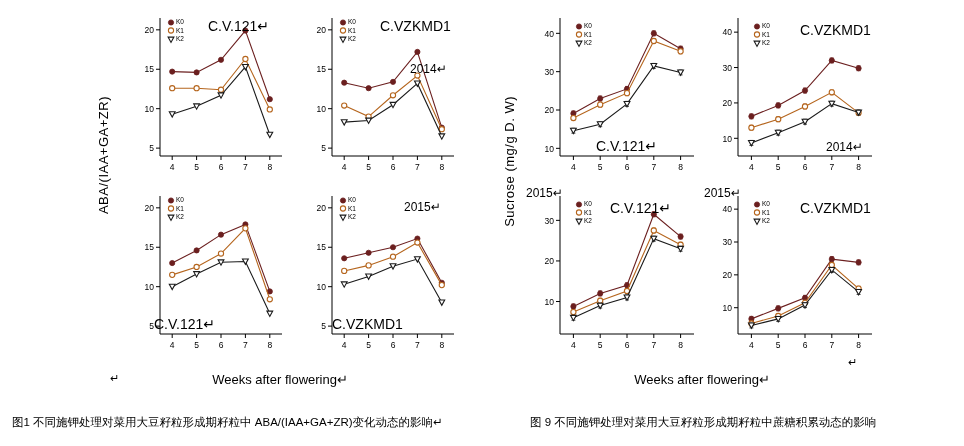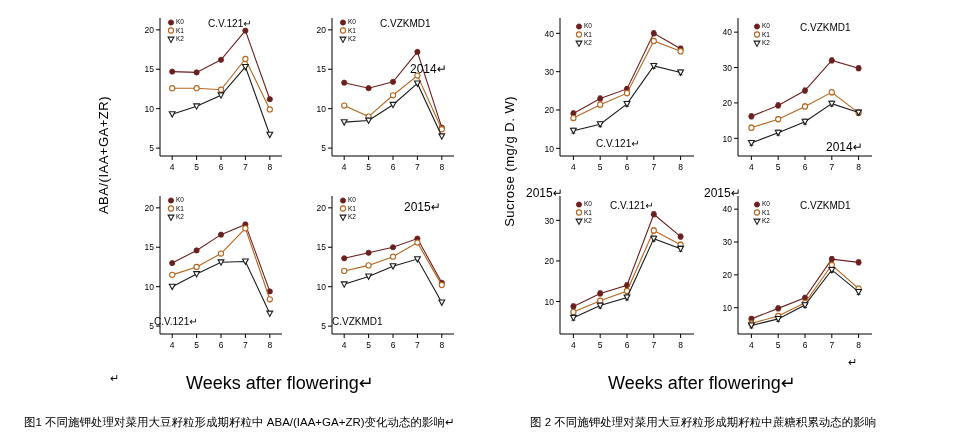--- a/index.html
+++ b/index.html
@@ -10,45 +10,45 @@
   }
   .fig{position:absolute;top:0;}
   #fig1{left:0;width:482px;height:446px;}
   #fig2{left:482px;width:482px;height:446px;}
 
   .ylabel{
     position:absolute;writing-mode:vertical-rl;transform:rotate(180deg);
     font-size:13px;letter-spacing:.5px;white-space:nowrap;
   }
   .xlabel{
-    position:absolute;font-size:18px;text-align:center;white-space:nowrap;
+    position:absolute;font-size:13px;text-align:center;white-space:nowrap;
   }
   .caption{
     position:absolute;bottom:16px;font-size:11.5px;white-space:nowrap;
   }
   .panel{position:absolute;}
   .plot{position:absolute;left:0;top:0;}
   .legend{position:absolute;font-size:6.5px;line-height:8.5px;}
   .legend .row{display:flex;align-items:center;height:8.5px;}
   .legend .mk{width:9px;display:flex;justify-content:center;align-items:center;}
   .legend .lbl{margin-left:1px;}
-  .ptitle{position:absolute;font-size:10px;white-space:nowrap;}
+  .ptitle{position:absolute;font-size:14px;white-space:nowrap;}
   .pyear{position:absolute;font-size:12px;white-space:nowrap;}
   .cjk{position:absolute;font-size:11px;}
   svg{display:block;}
   text{font-family:"Liberation Sans", sans-serif;}
 </style>
 </head>
 <body>
 
 <div class="fig" id="fig1">
   <div class="ylabel" style="left:96px;top:96px;">ABA/(IAA+GA+ZR)</div>
   <div class="xlabel" style="left:150px;top:372px;width:260px;">Weeks after flowering↵</div>
   <div class="cjk" style="left:110px;top:372px;">↵</div>
-  <div class="caption" style="left:24px;">图1 不同施钾处理对菜用大豆籽粒形成期籽粒中 ABA/(IAA+GA+ZR)变化动态的影响↵</div>
+  <div class="caption" style="left:12px;">图1 不同施钾处理对菜用大豆籽粒形成期籽粒中 ABA/(IAA+GA+ZR)变化动态的影响↵</div>
 
   <div class="panel" id="p1" style="left:126px;top:8px;width:166px;height:176px;">
       <svg width="166" height="176" class="plot">
         <line x1="34" y1="10" x2="34" y2="148" stroke="#000000" stroke-width="1"></line>
         <line x1="34" y1="148" x2="156" y2="148" stroke="#000000" stroke-width="1"></line>
         <line x1="30" y1="140.11428571428573" x2="34" y2="140.11428571428573" stroke="#000000" stroke-width="1"></line>
         <text x="28" y="143.31428571428572" text-anchor="end" font-size="8.5" fill="#000">5</text>
         <line x1="30" y1="100.68571428571428" x2="34" y2="100.68571428571428" stroke="#000000" stroke-width="1"></line>
         <text x="28" y="103.88571428571429" text-anchor="end" font-size="8.5" fill="#000">10</text>
         <line x1="30" y1="61.25714285714285" x2="34" y2="61.25714285714285" stroke="#000000" stroke-width="1"></line>
@@ -320,21 +320,21 @@
       </div>
       <div class="ptitle" style="left: 34px; top: 130px;">C.VZKMD1</div>
       <div class="pyear" style="left: 106px; top: 14px;">2015↵</div>
     </div>
 </div>
 
 <div class="fig" id="fig2">
   <div class="ylabel" style="left:20px;top:96px;">Sucrose  (mg/g D. W)</div>
   <div class="xlabel" style="left:80px;top:372px;width:280px;">Weeks after flowering↵</div>
   <div class="cjk" style="left:366px;top:356px;">↵</div>
-  <div class="caption" style="left:48px;">图 2 不同施钾处理对菜用大豆籽粒形成期籽粒中蔗糖积累动态的影响</div>
+  <div class="caption" style="left:48px;">图 9 不同施钾处理对菜用大豆籽粒形成期籽粒中蔗糖积累动态的影响</div>
 
   <div class="panel" id="p5" style="left:44px;top:8px;width:178px;height:176px;">
       <svg width="178" height="176" class="plot">
         <line x1="34" y1="10" x2="34" y2="148" stroke="#000000" stroke-width="1"></line>
         <line x1="34" y1="148" x2="168" y2="148" stroke="#000000" stroke-width="1"></line>
         <line x1="30" y1="140.33333333333334" x2="34" y2="140.33333333333334" stroke="#000000" stroke-width="1"></line>
         <text x="28" y="143.53333333333333" text-anchor="end" font-size="8.5" fill="#000">10</text>
         <line x1="30" y1="102" x2="34" y2="102" stroke="#000000" stroke-width="1"></line>
         <text x="28" y="105.2" text-anchor="end" font-size="8.5" fill="#000">20</text>
         <line x1="30" y1="63.66666666666666" x2="34" y2="63.66666666666666" stroke="#000000" stroke-width="1"></line>

